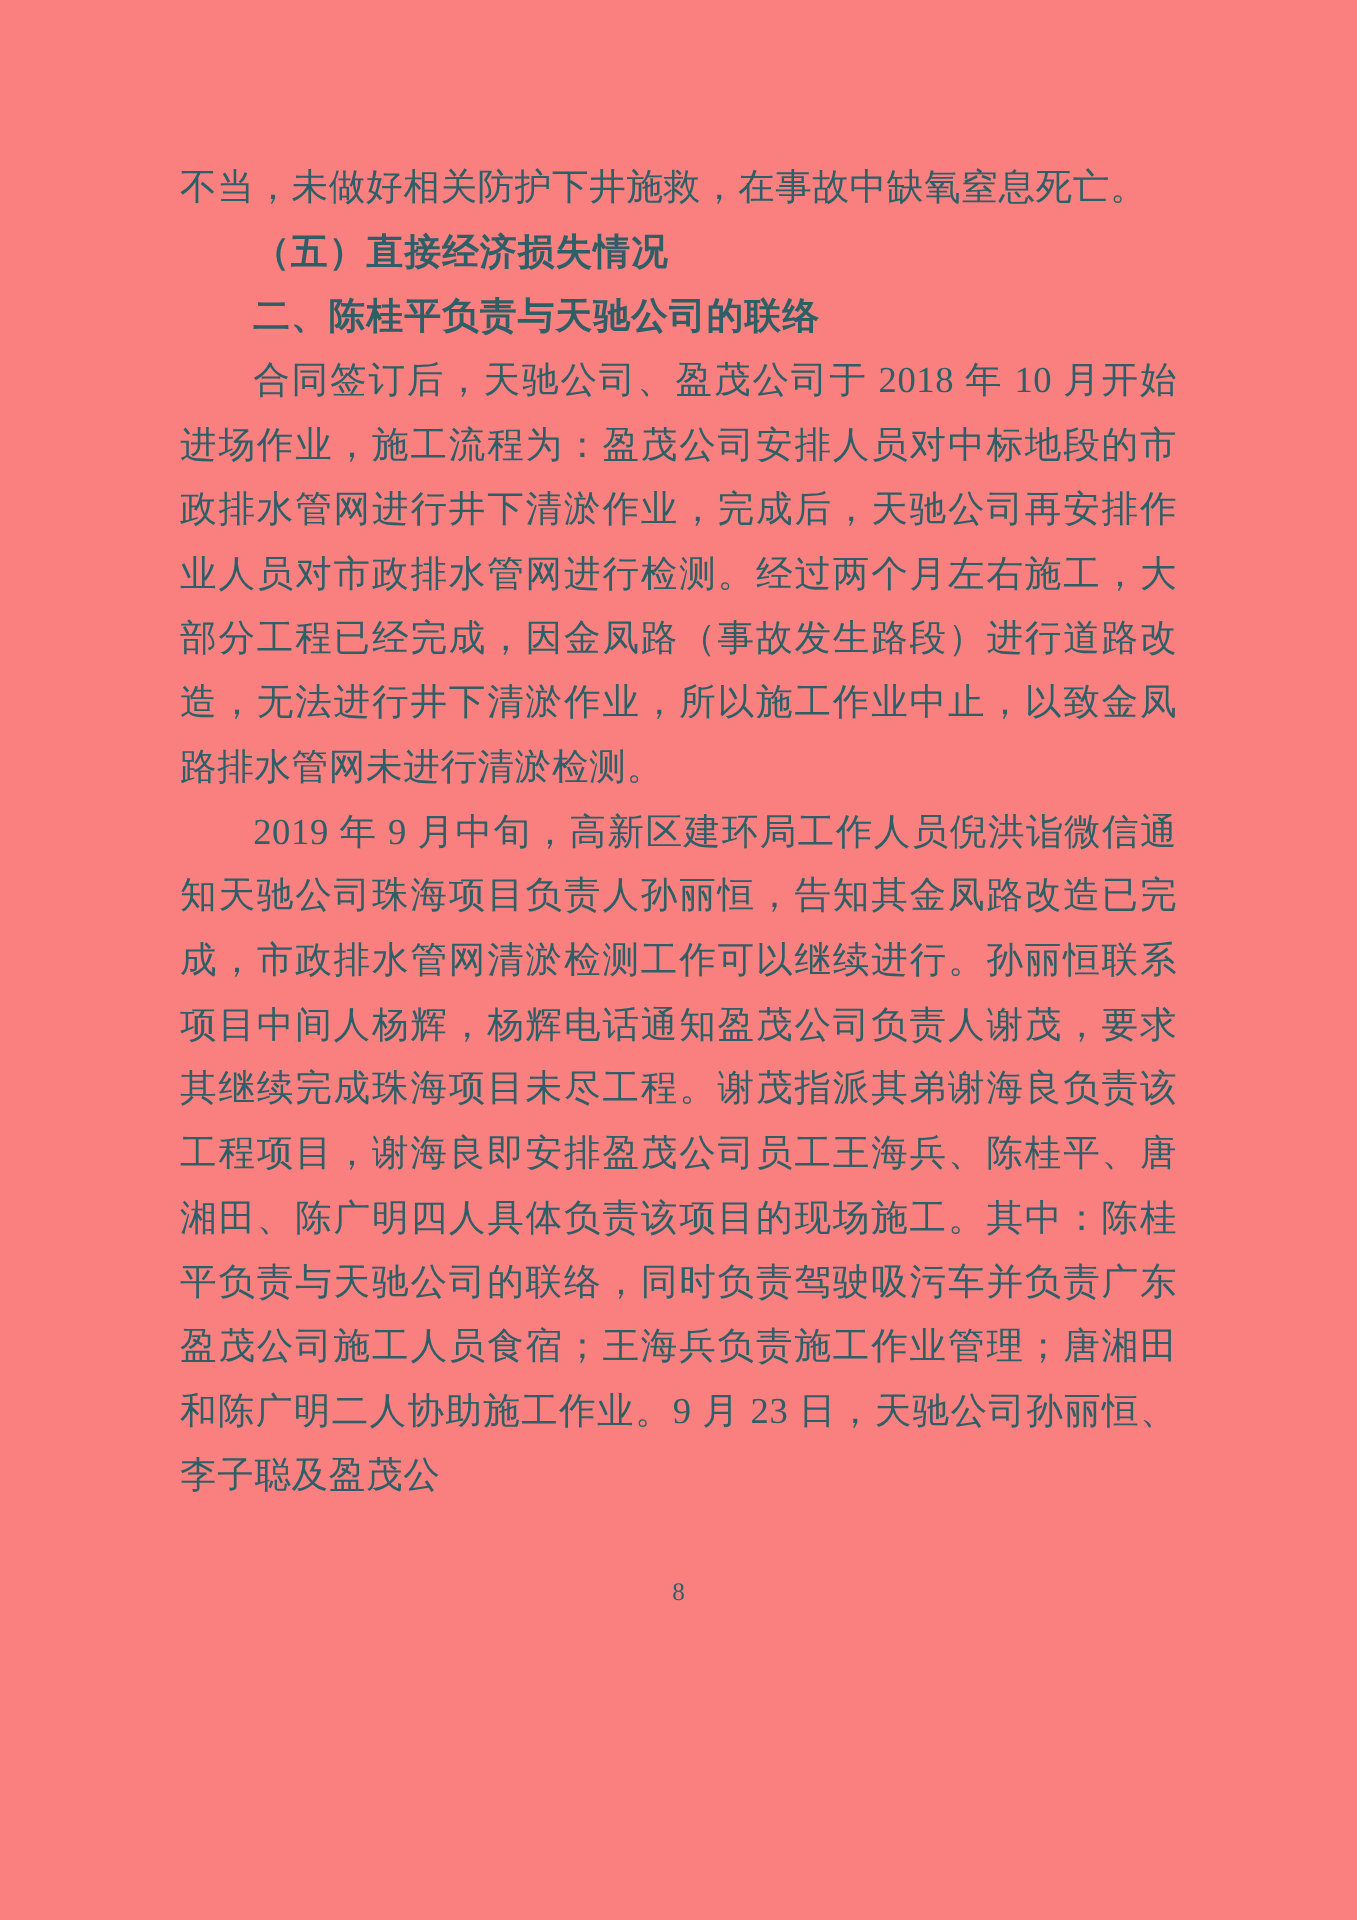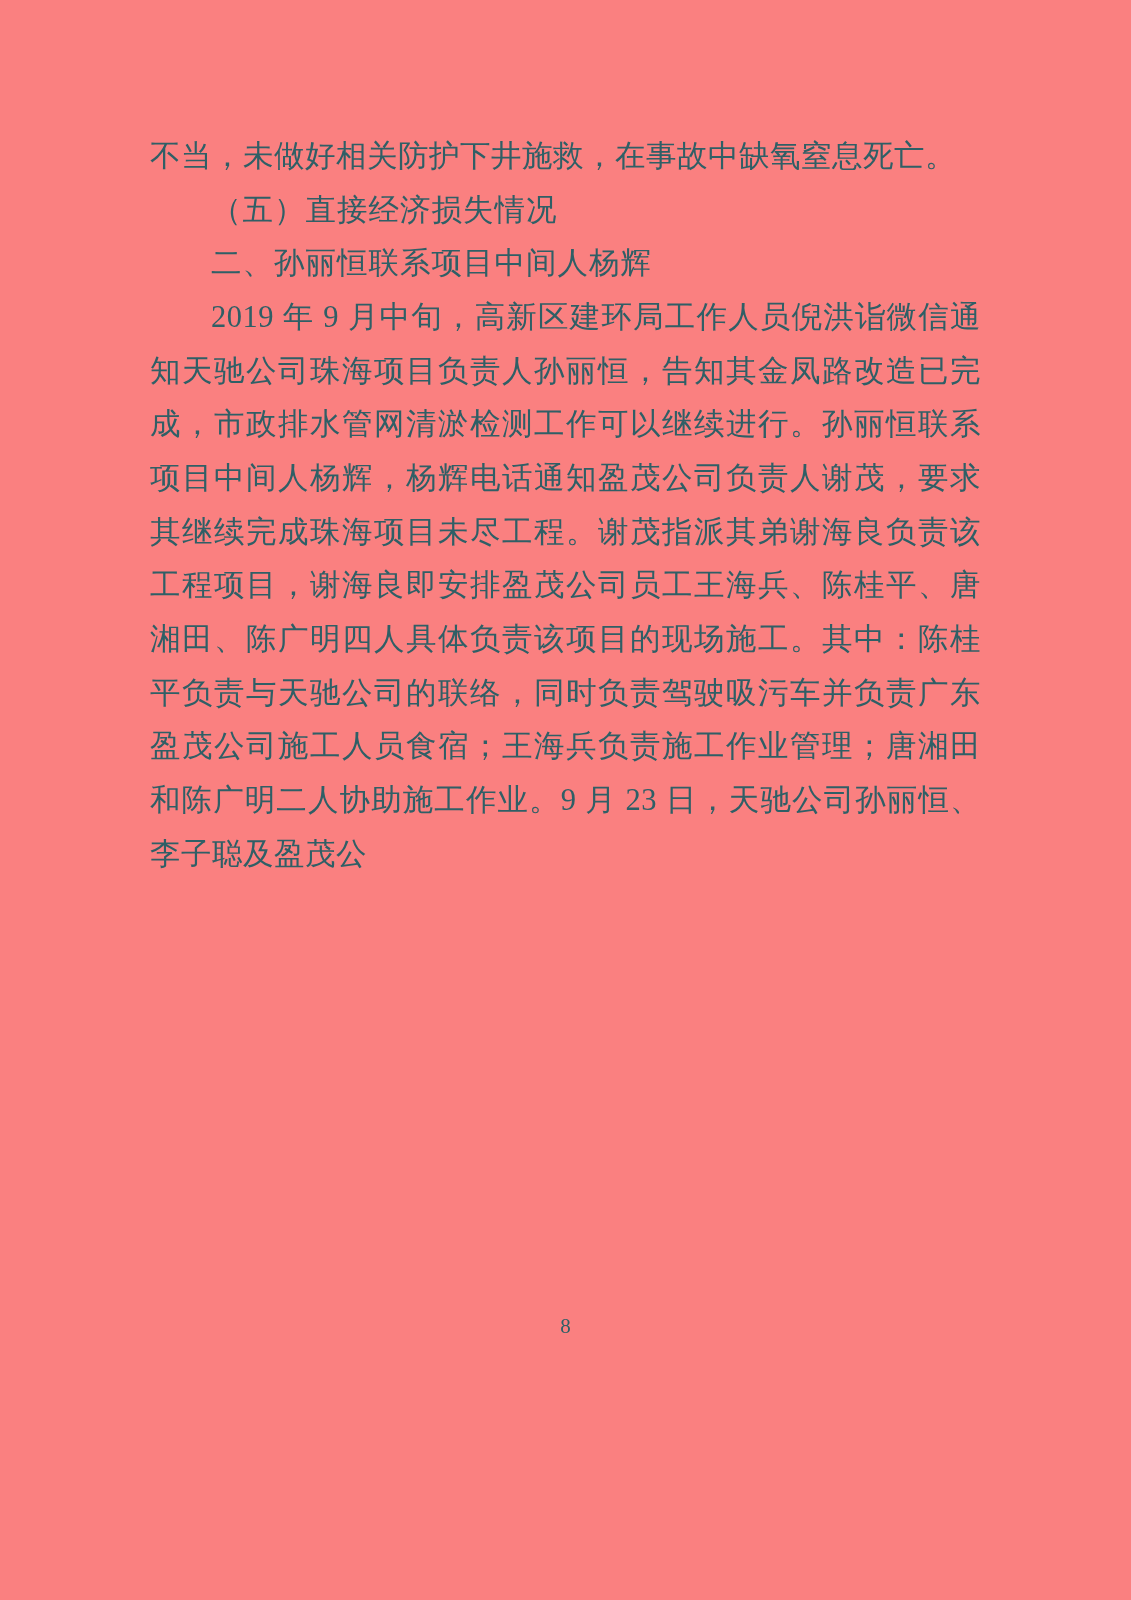--- a/index.html
+++ b/index.html
@@ -31,21 +31,21 @@
   .para {
     margin: 0 0 0 0;
     text-indent: 2em;
     font-family: "Liberation Serif", serif;
   }
   .cont {
     margin: 0;
     text-indent: 0;
   }
   .heading {
-    font-weight: normal;
+    font-weight: bold;
     text-indent: 2em;
     margin: 0;
     letter-spacing: 1px;
   }
   .page-number {
     position: absolute;
     bottom: 78px;
     left: 0;
     width: 100%;
     text-align: center;
@@ -58,22 +58,23 @@
 <body>
 
 <div class="page">
   <div class="doc-body">
 
     <p class="para cont">不当，未做好相关防护下井施救，在事故中缺氧窒息死亡。</p>
 
     <p class="heading">（五）直接经济损失情况</p>
 
 
-    <p class="heading">二、孙丽恒联系项目中间人杨辉</p>
+    <p class="heading">二、陈桂平负责与天驰公司的联络</p>
 
 
+    <p class="para">合同签订后，天驰公司、盈茂公司于 2018 年 10 月开始进场作业，施工流程为：盈茂公司安排人员对中标地段的市政排水管网进行井下清淤作业，完成后，天驰公司再安排作业人员对市政排水管网进行检测。经过两个月左右施工，大部分工程已经完成，因金凤路（事故发生路段）进行道路改造，无法进行井下清淤作业，所以施工作业中止，以致金凤路排水管网未进行清淤检测。</p>
 
     <p class="para">2019 年 9 月中旬，高新区建环局工作人员倪洪诣微信通知天驰公司珠海项目负责人孙丽恒，告知其金凤路改造已完成，市政排水管网清淤检测工作可以继续进行。孙丽恒联系项目中间人杨辉，杨辉电话通知盈茂公司负责人谢茂，要求其继续完成珠海项目未尽工程。谢茂指派其弟谢海良负责该工程项目，谢海良即安排盈茂公司员工王海兵、陈桂平、唐湘田、陈广明四人具体负责该项目的现场施工。其中：陈桂平负责与天驰公司的联络，同时负责驾驶吸污车并负责广东盈茂公司施工人员食宿；王海兵负责施工作业管理；唐湘田和陈广明二人协助施工作业。9 月 23 日，天驰公司孙丽恒、李子聪及盈茂公</p>
 
   </div>
 
   <div class="page-number">8</div>
 </div>
 
 </body></html>

